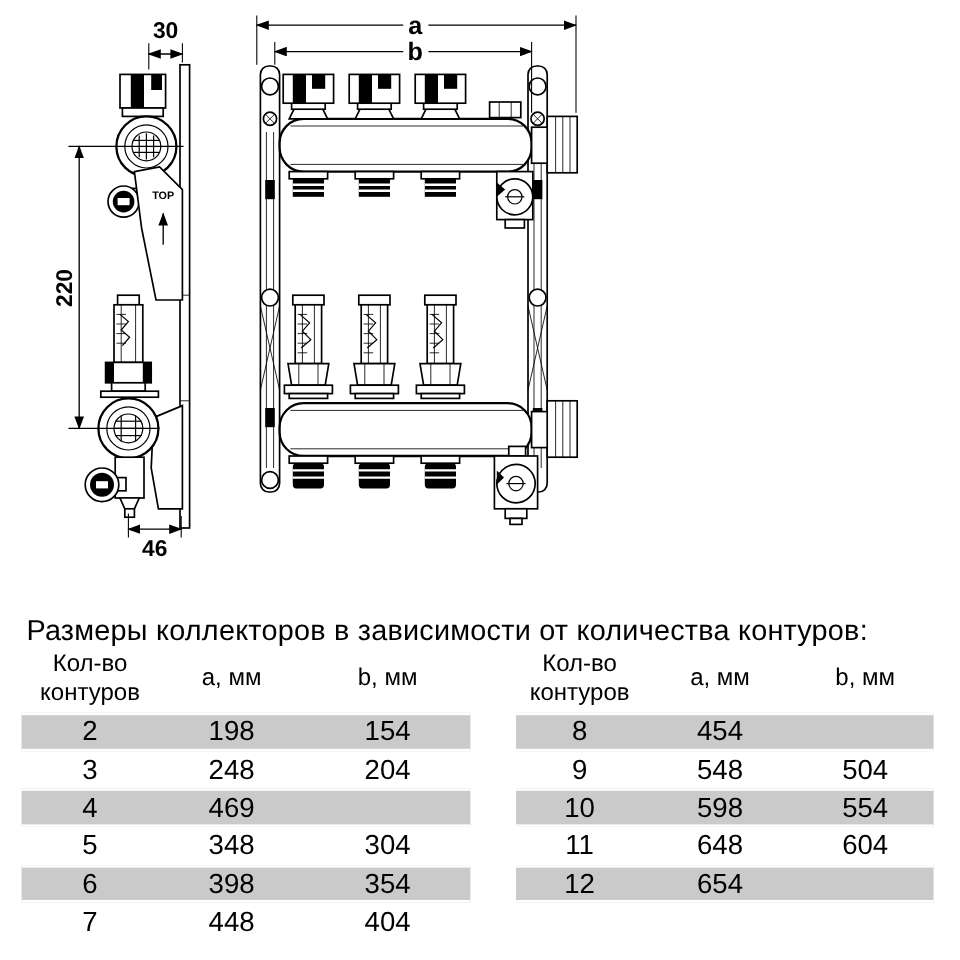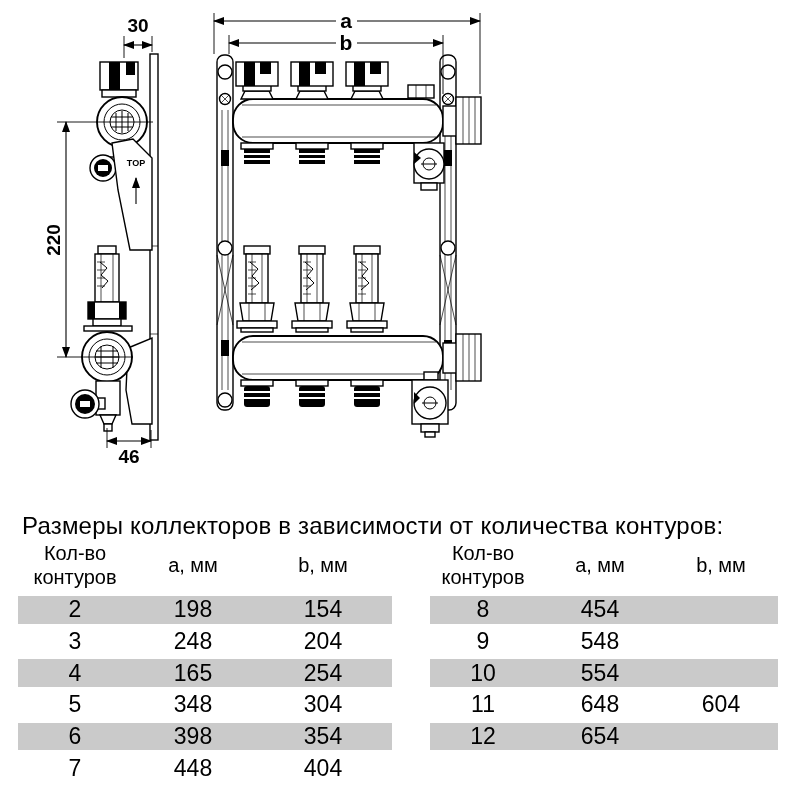--- a/index.html
+++ b/index.html
@@ -279,22 +279,21 @@
     <div class="cell">198</div>
     <div class="cell">154</div>
   </div>
   <div class="row">
     <div class="cell">3</div>
     <div class="cell">248</div>
     <div class="cell">204</div>
   </div>
   <div class="row g">
     <div class="cell">4</div>
-    <div class="cell">165</div>
-    <div class="cell">254</div>
+    <div class="cell">469</div>
   </div>
   <div class="row">
     <div class="cell">5</div>
     <div class="cell">348</div>
     <div class="cell">304</div>
   </div>
   <div class="row g">
     <div class="cell">6</div>
     <div class="cell">398</div>
     <div class="cell">354</div>
@@ -315,23 +314,25 @@
     <div class="th">a, мм</div>
     <div class="th">b, мм</div>
   </div>
   <div class="row g">
     <div class="cell">8</div>
     <div class="cell">454</div>
   </div>
   <div class="row">
     <div class="cell">9</div>
     <div class="cell">548</div>
+    <div class="cell">504</div>
   </div>
   <div class="row g">
     <div class="cell">10</div>
+    <div class="cell">598</div>
     <div class="cell">554</div>
   </div>
   <div class="row">
     <div class="cell">11</div>
     <div class="cell">648</div>
     <div class="cell">604</div>
   </div>
   <div class="row g">
     <div class="cell">12</div>
     <div class="cell">654</div>

